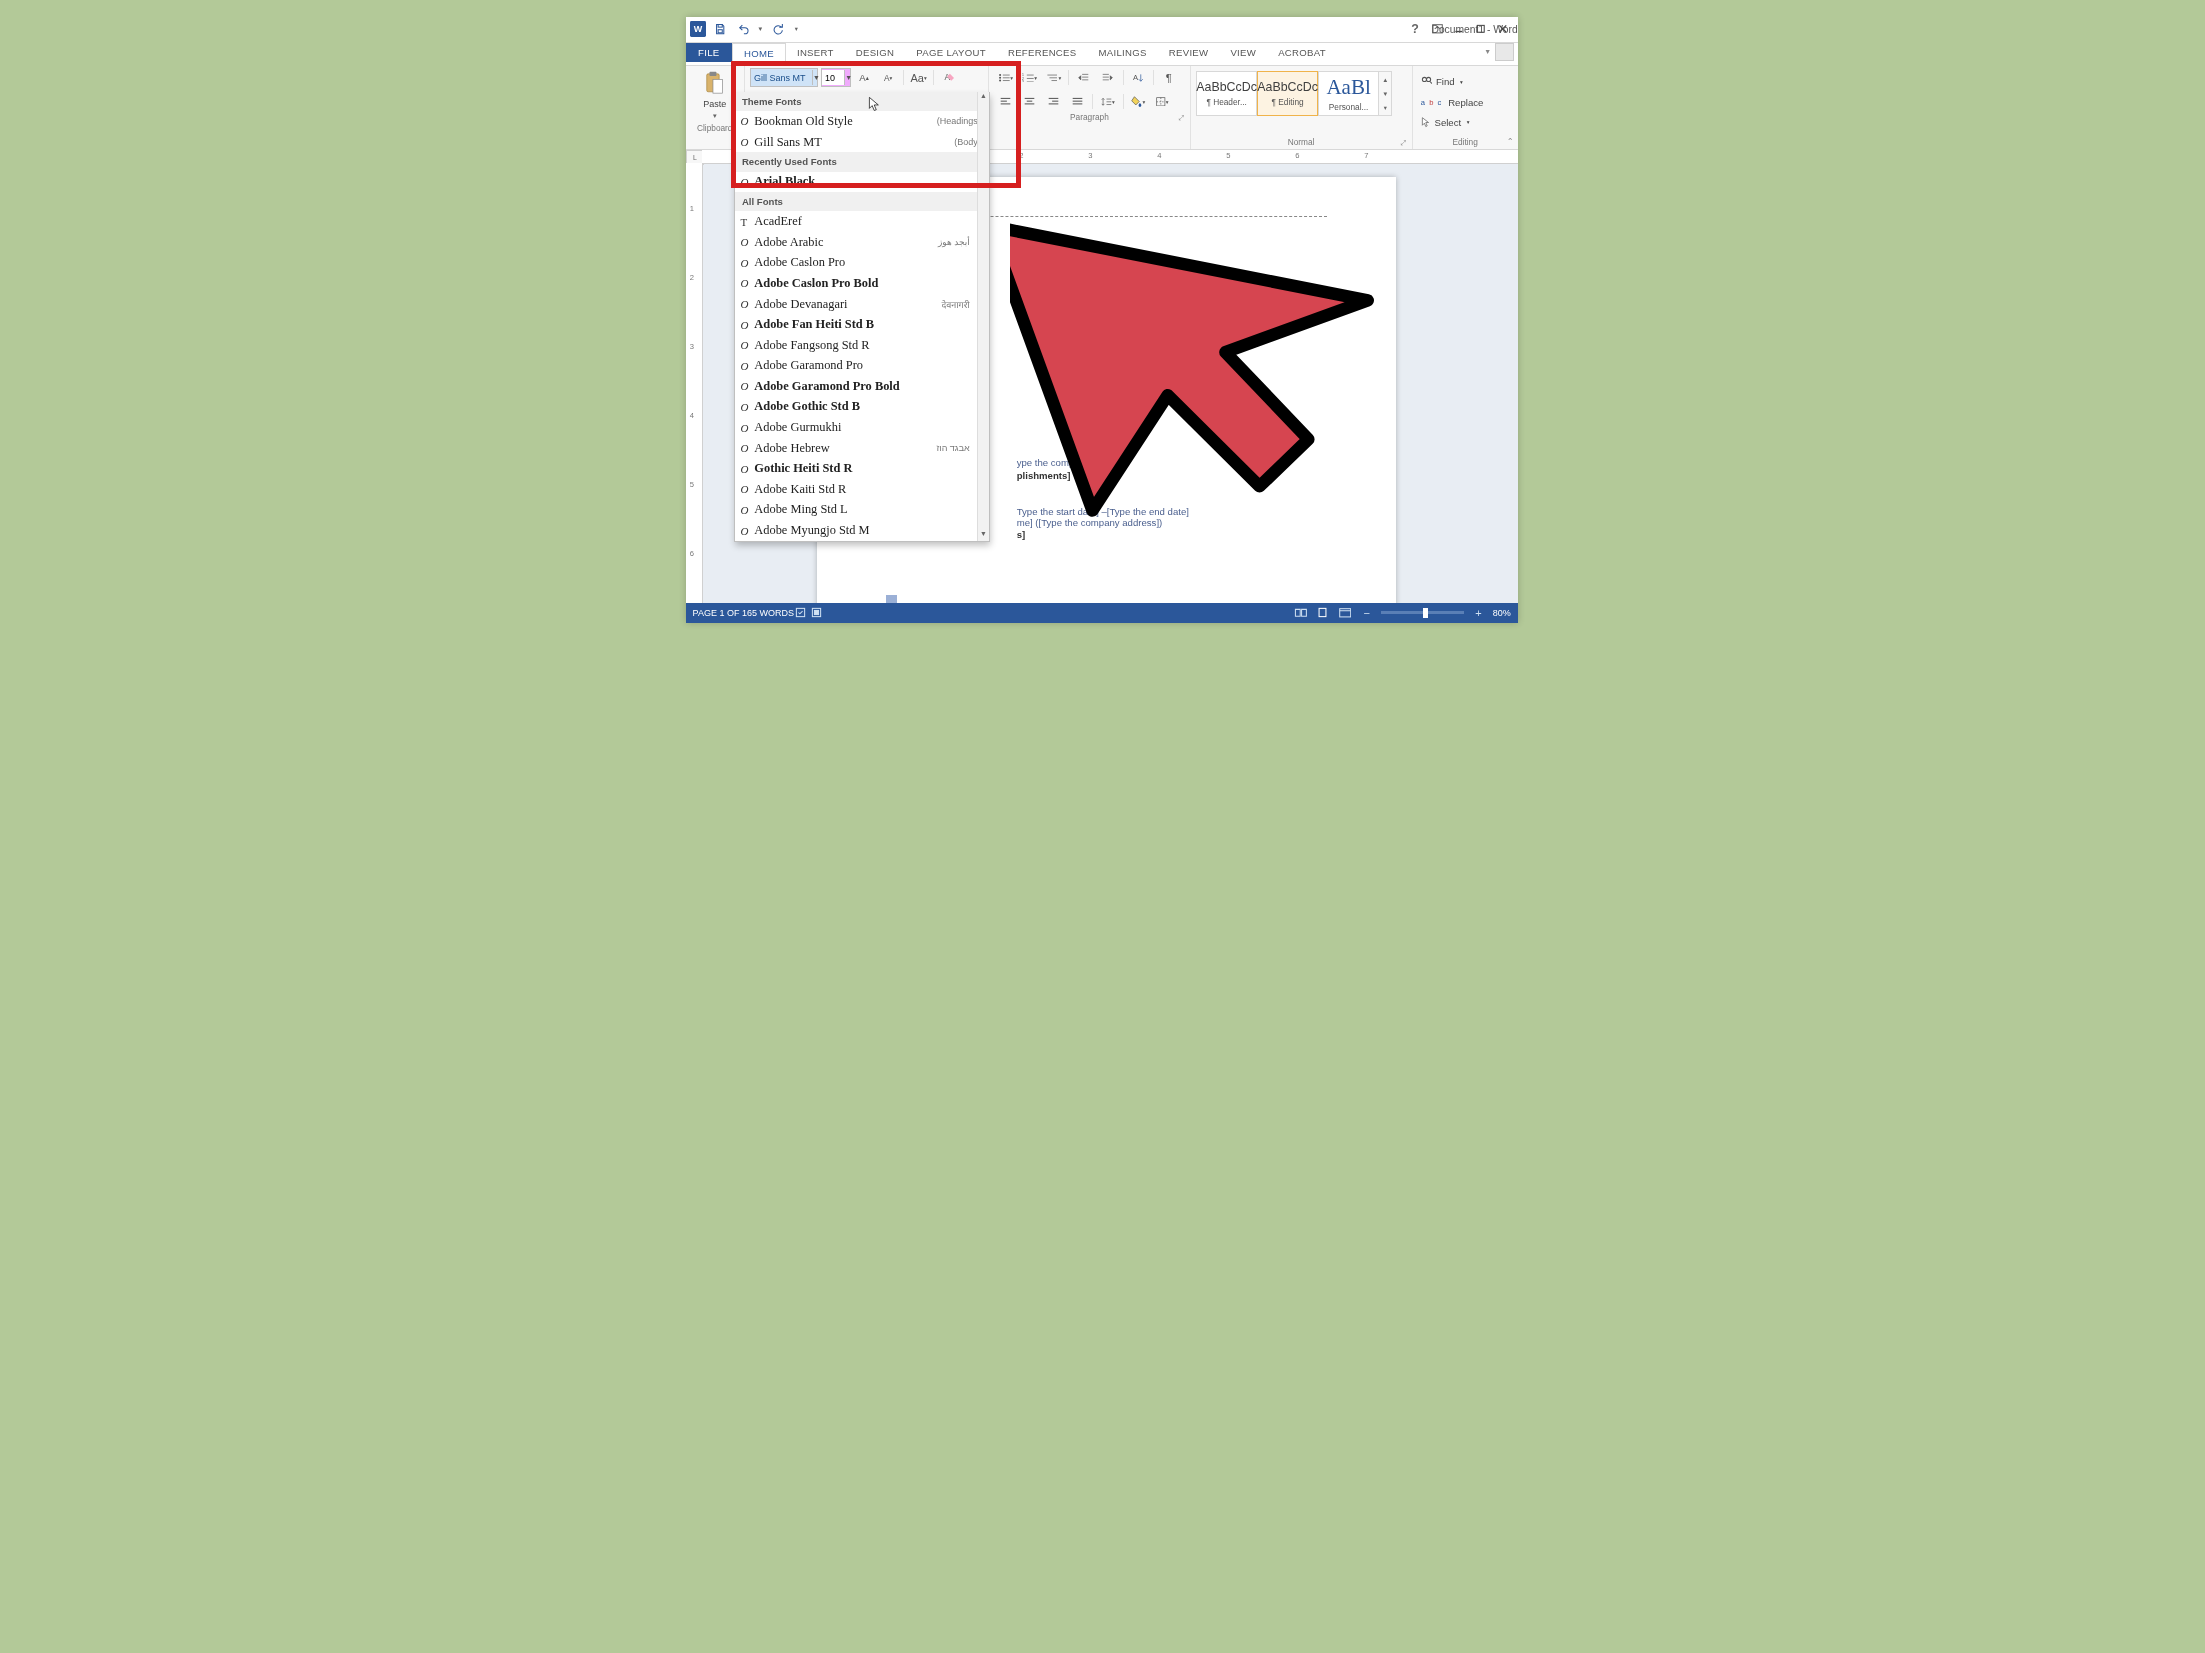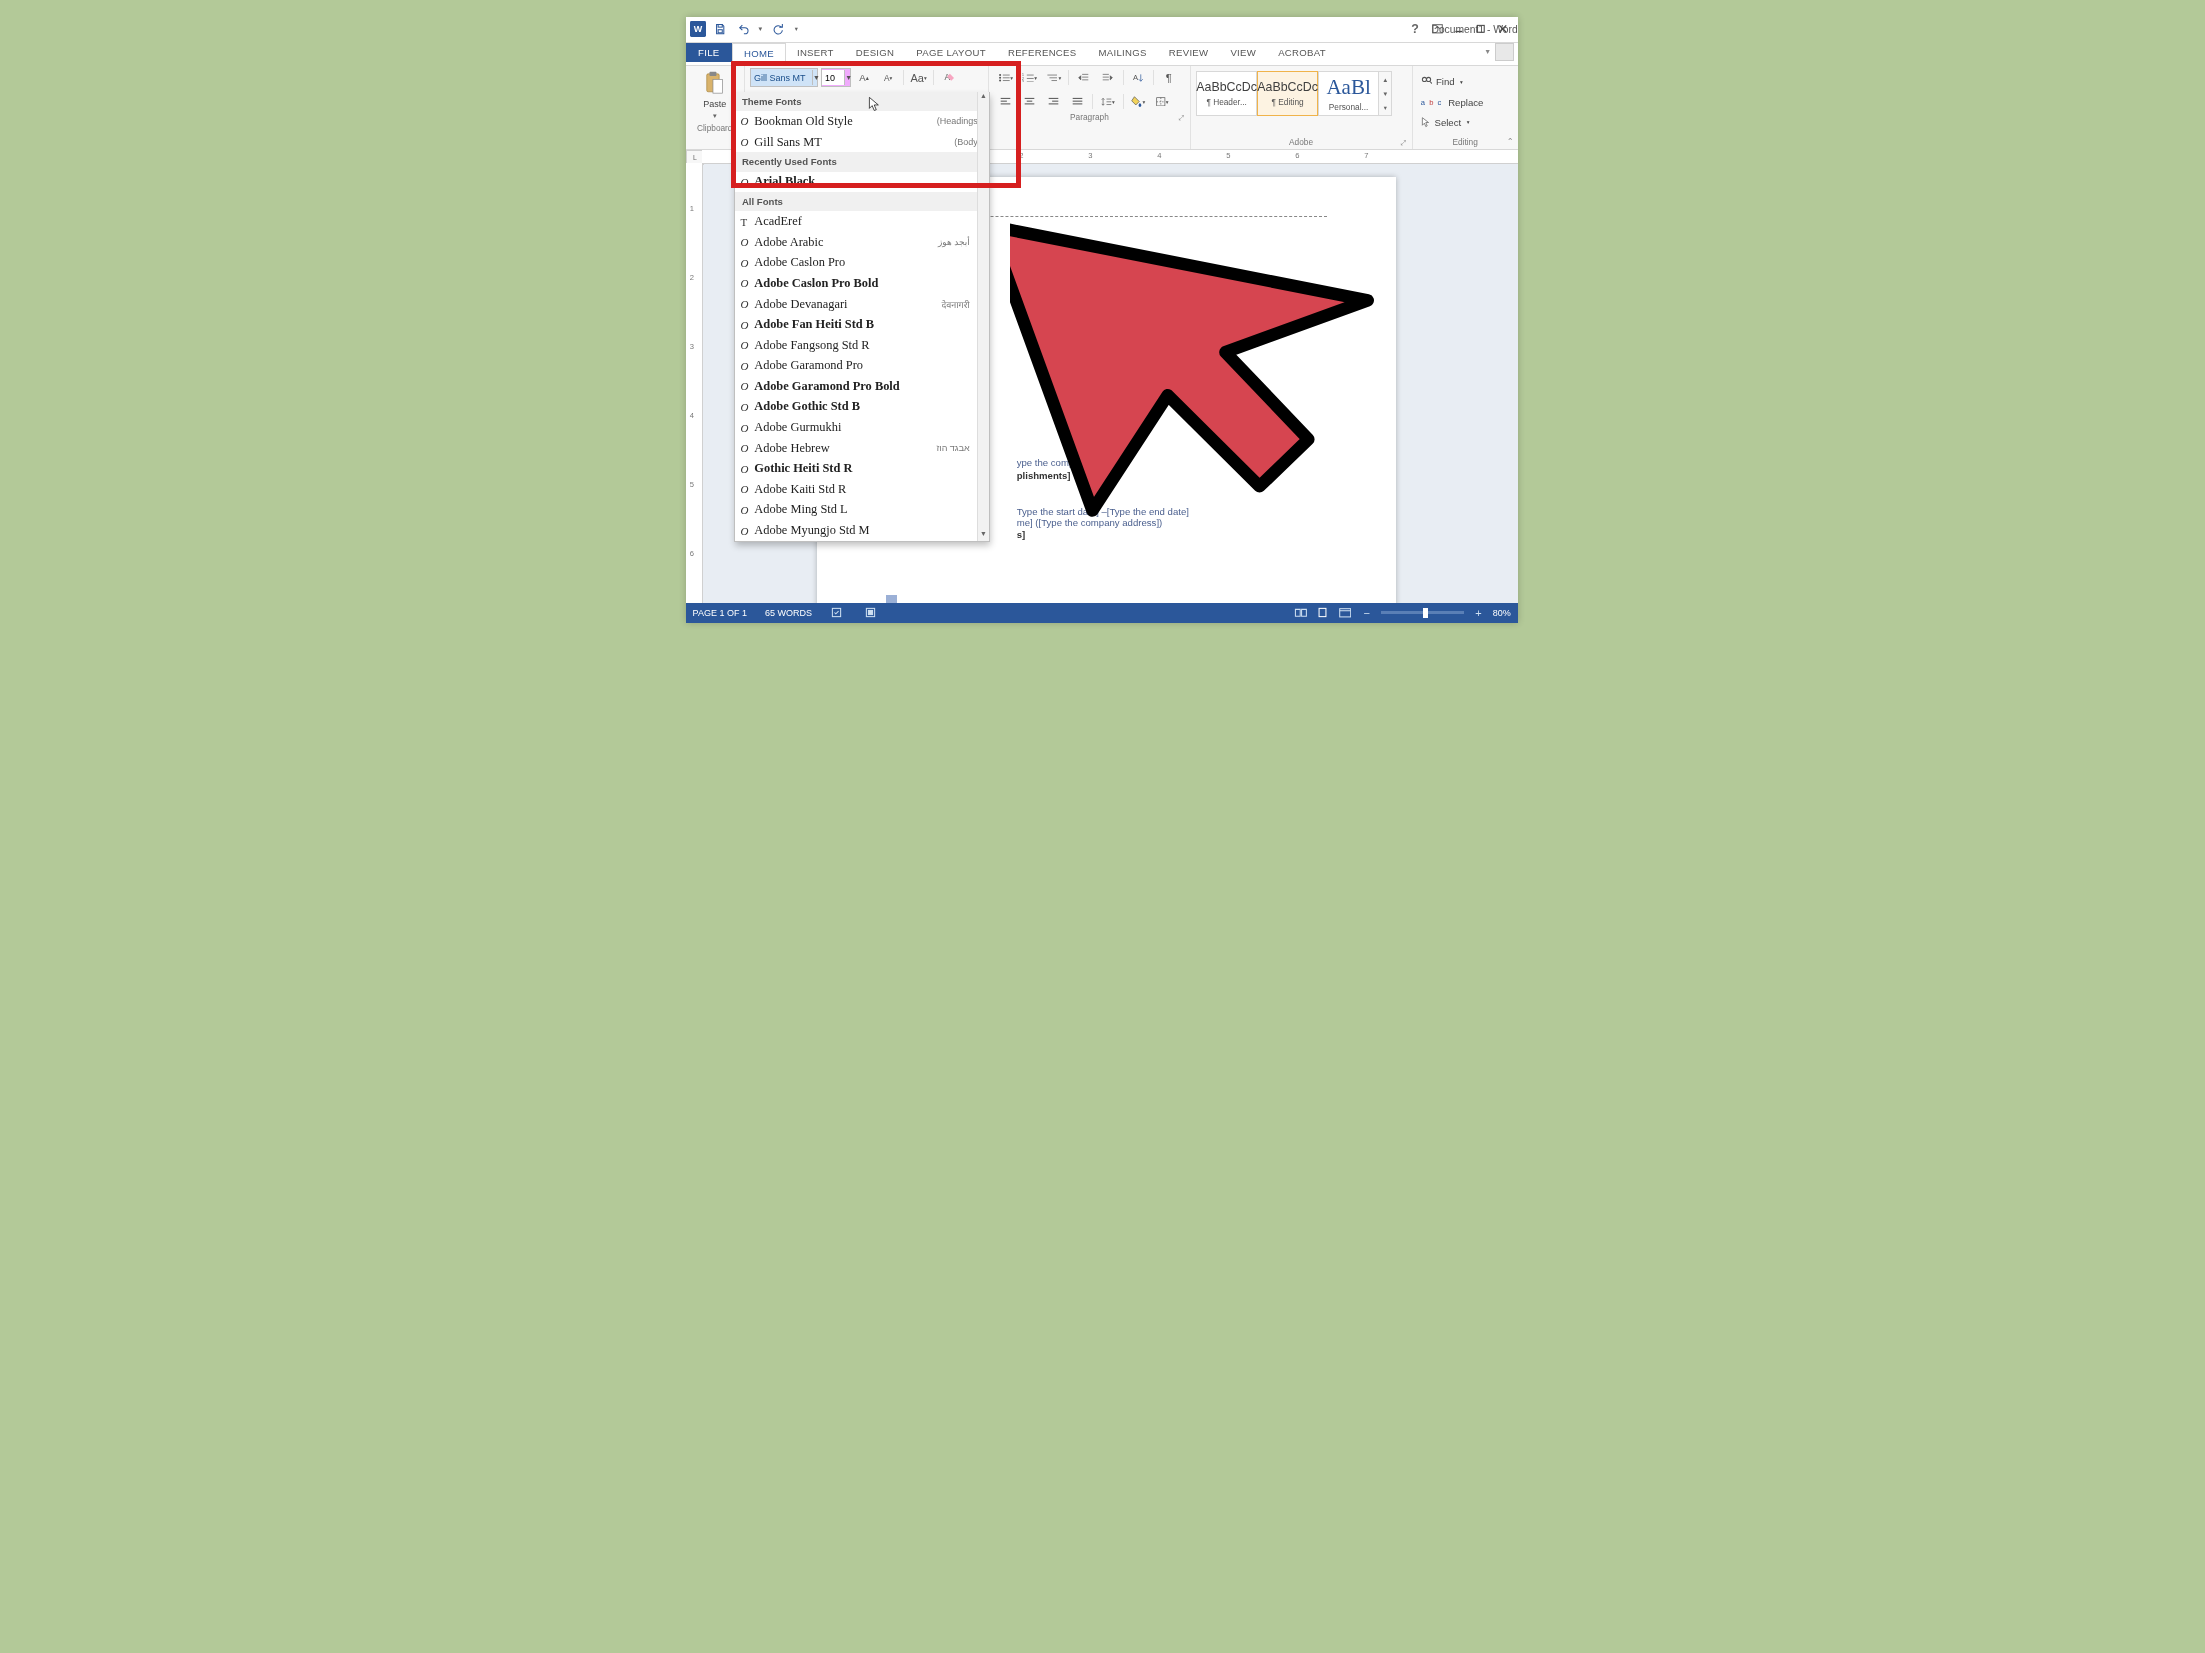--- a/index.html
+++ b/index.html
@@ -65,21 +65,21 @@
 .fontdrop .scroll{position:absolute;right:0;top:0;bottom:0;width:11px;background:#f2f2f2;border-left:0.7px solid #ddd}
 .fontdrop .scroll .up,.fontdrop .scroll .dn{height:11px;text-align:center;font-size:6.9px;color:#666}
 .fontdrop .scroll .dn{position:absolute;bottom:0;left:0;right:0}
 
 .redbox{position:absolute;border:5.5px solid #d61f1f;z-index:40;pointer-events:none}
 
 .bigcursor{position:absolute;z-index:50;pointer-events:none}
 
 .syscursor{position:absolute;z-index:45;pointer-events:none}
 
-.status{height:19.3px;background:#2b579a;color:#fff;display:flex;align-items:center;font-size:9px;padding:0 6.9px;gap:18px}
+.status{height:19.3px;background:#2b579a;color:#fff;display:flex;align-items:center;font-size:9px;padding:0 6.9px;gap:0}
 .status .right{margin-left:auto;display:flex;align-items:center;gap:6.9px}
 .slider{width:83px;height:2.8px;background:#5a7fb6;position:relative}
 .slider .thumb{position:absolute;top:-3.4px;width:5.5px;height:9.6px;background:#fff;left:50%}
 .status .vbtn{width:15px;height:12.4px;display:flex;align-items:center;justify-content:center;color:#cfe0f2}
 
 .collapse{position:absolute;right:4.1px;bottom:2.8px;font-size:8.3px;color:#888}
 </style>
 </head>
 <body>
 
@@ -333,21 +333,21 @@
             <div class="style-tile">
               <div class="prev big">AaBl</div>
               <div style="margin-top: 2.8px;">Personal...</div>
             </div>
             <div style="width: 12.4px; height: 43px; border-top: 0.7px solid rgb(216, 216, 216); border-right: 0.7px solid rgb(216, 216, 216); border-bottom: 0.7px solid rgb(216, 216, 216); border-image: initial; border-left: none; display: flex; flex-direction: column; justify-content: space-around; align-items: center; font-size: 6.2px; color: rgb(102, 102, 102);">
               <span>▲</span>
               <span>▼</span>
               <span>▾</span>
             </div>
           </div>
-      <div class="group-label"><span>Adobe</span><span class="launcher">⤢</span></div>
+      <div class="group-label"><span>Normal</span><span class="launcher">⤢</span></div>
     </div>
 
     <div class="group" style="width:96px;border-right:none">
       <div class="gstack">
         <div class="edit-item">
           <svg width="11" height="11" viewBox="0 0 16 16" fill="none" stroke="#555" stroke-width="1.5">
                 <circle cx="5" cy="5" r="3"></circle>
                 <circle cx="11" cy="5" r="3"></circle>
                 <line x1="13" y1="8" x2="16" y2="11"></line>
               </svg>

